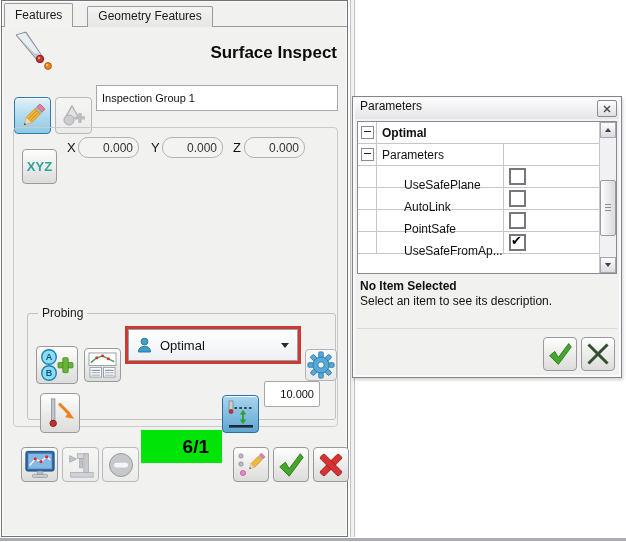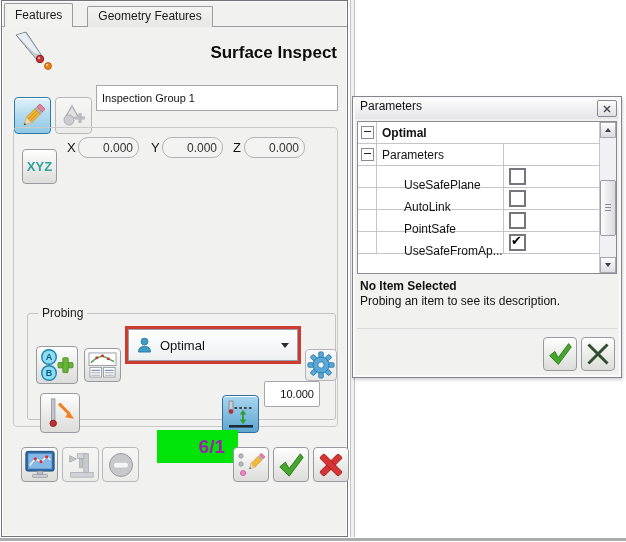--- a/index.html
+++ b/index.html
@@ -56,21 +56,21 @@
   #btn-gear{left:303px;top:330px;width:32px;height:32px;border-color:#b0b4b8;background:linear-gradient(#fafafa,#e8e8e6);}
   #btn-angle{left:38px;top:374px;width:40px;height:40px;}
   #btn-depth{left:220px;top:376px;width:37px;height:38px;border-color:#2f6e9e;background:linear-gradient(#a9d5ef,#5ea6d2);}
   #input-depth{left:262px;top:380px;width:56px;height:26px;text-align:right;border-radius:2px;}
 
   #btn-view{left:19px;top:428px;width:37px;height:35px;}
   #btn-machine{left:60px;top:428px;width:37px;height:35px;}
   #btn-stop{left:100px;top:428px;width:37px;height:35px;}
   .greenbox{position:absolute;left:139px;top:429px;width:81px;height:33px;background:#00e408;
             display:flex;align-items:center;justify-content:flex-end;padding-right:13px;box-sizing:border-box;
-            font-size:19px;font-weight:bold;color:#a21caf;margin-left:16px;}
+            font-size:19px;font-weight:bold;color:#000000;}
   #btn-points{left:231px;top:428px;width:36px;height:35px;}
   #btn-ok{left:271px;top:428px;width:36px;height:35px;}
   #btn-cancel{left:311px;top:428px;width:36px;height:35px;}
 
   .splitter{position:absolute;left:350px;top:0;width:3px;height:537px;background:#f1f1ef;
             border-left:1px solid #c0c0c4;border-right:1px solid #c0c0c4;}
   .bottom-edge{position:absolute;left:0;top:538px;width:626px;height:3px;background:#aaacb0;}
 
   
   .window{position:absolute;left:352px;top:96px;width:270px;height:282px;background:#f1f1ef;
@@ -384,21 +384,21 @@
           </div>
         <div class="thumb"></div>
         <div class="sbtn down">
             <span class="tri-down"></span>
           </div>
       </div>
     </div>
 
     <div class="desc">
       <div class="dtitle">No Item Selected</div>
-      <div>Probing an item to see its description.</div>
+      <div>Select an item to see its description.</div>
     </div>
 
     <div class="wsep"></div>
 
     <button class="btn" id="btn-confirm">
       <svg width="26" height="26" viewBox="0 0 30 30">
         <path d="M3,17 L9,12 L13,19 L25,3 L28,7 L13,27 Z" fill="#44a62c" stroke="#2c7418" stroke-width="1"></path>
       </svg>
     </button>
     <button class="btn" id="btn-cancel-x">

